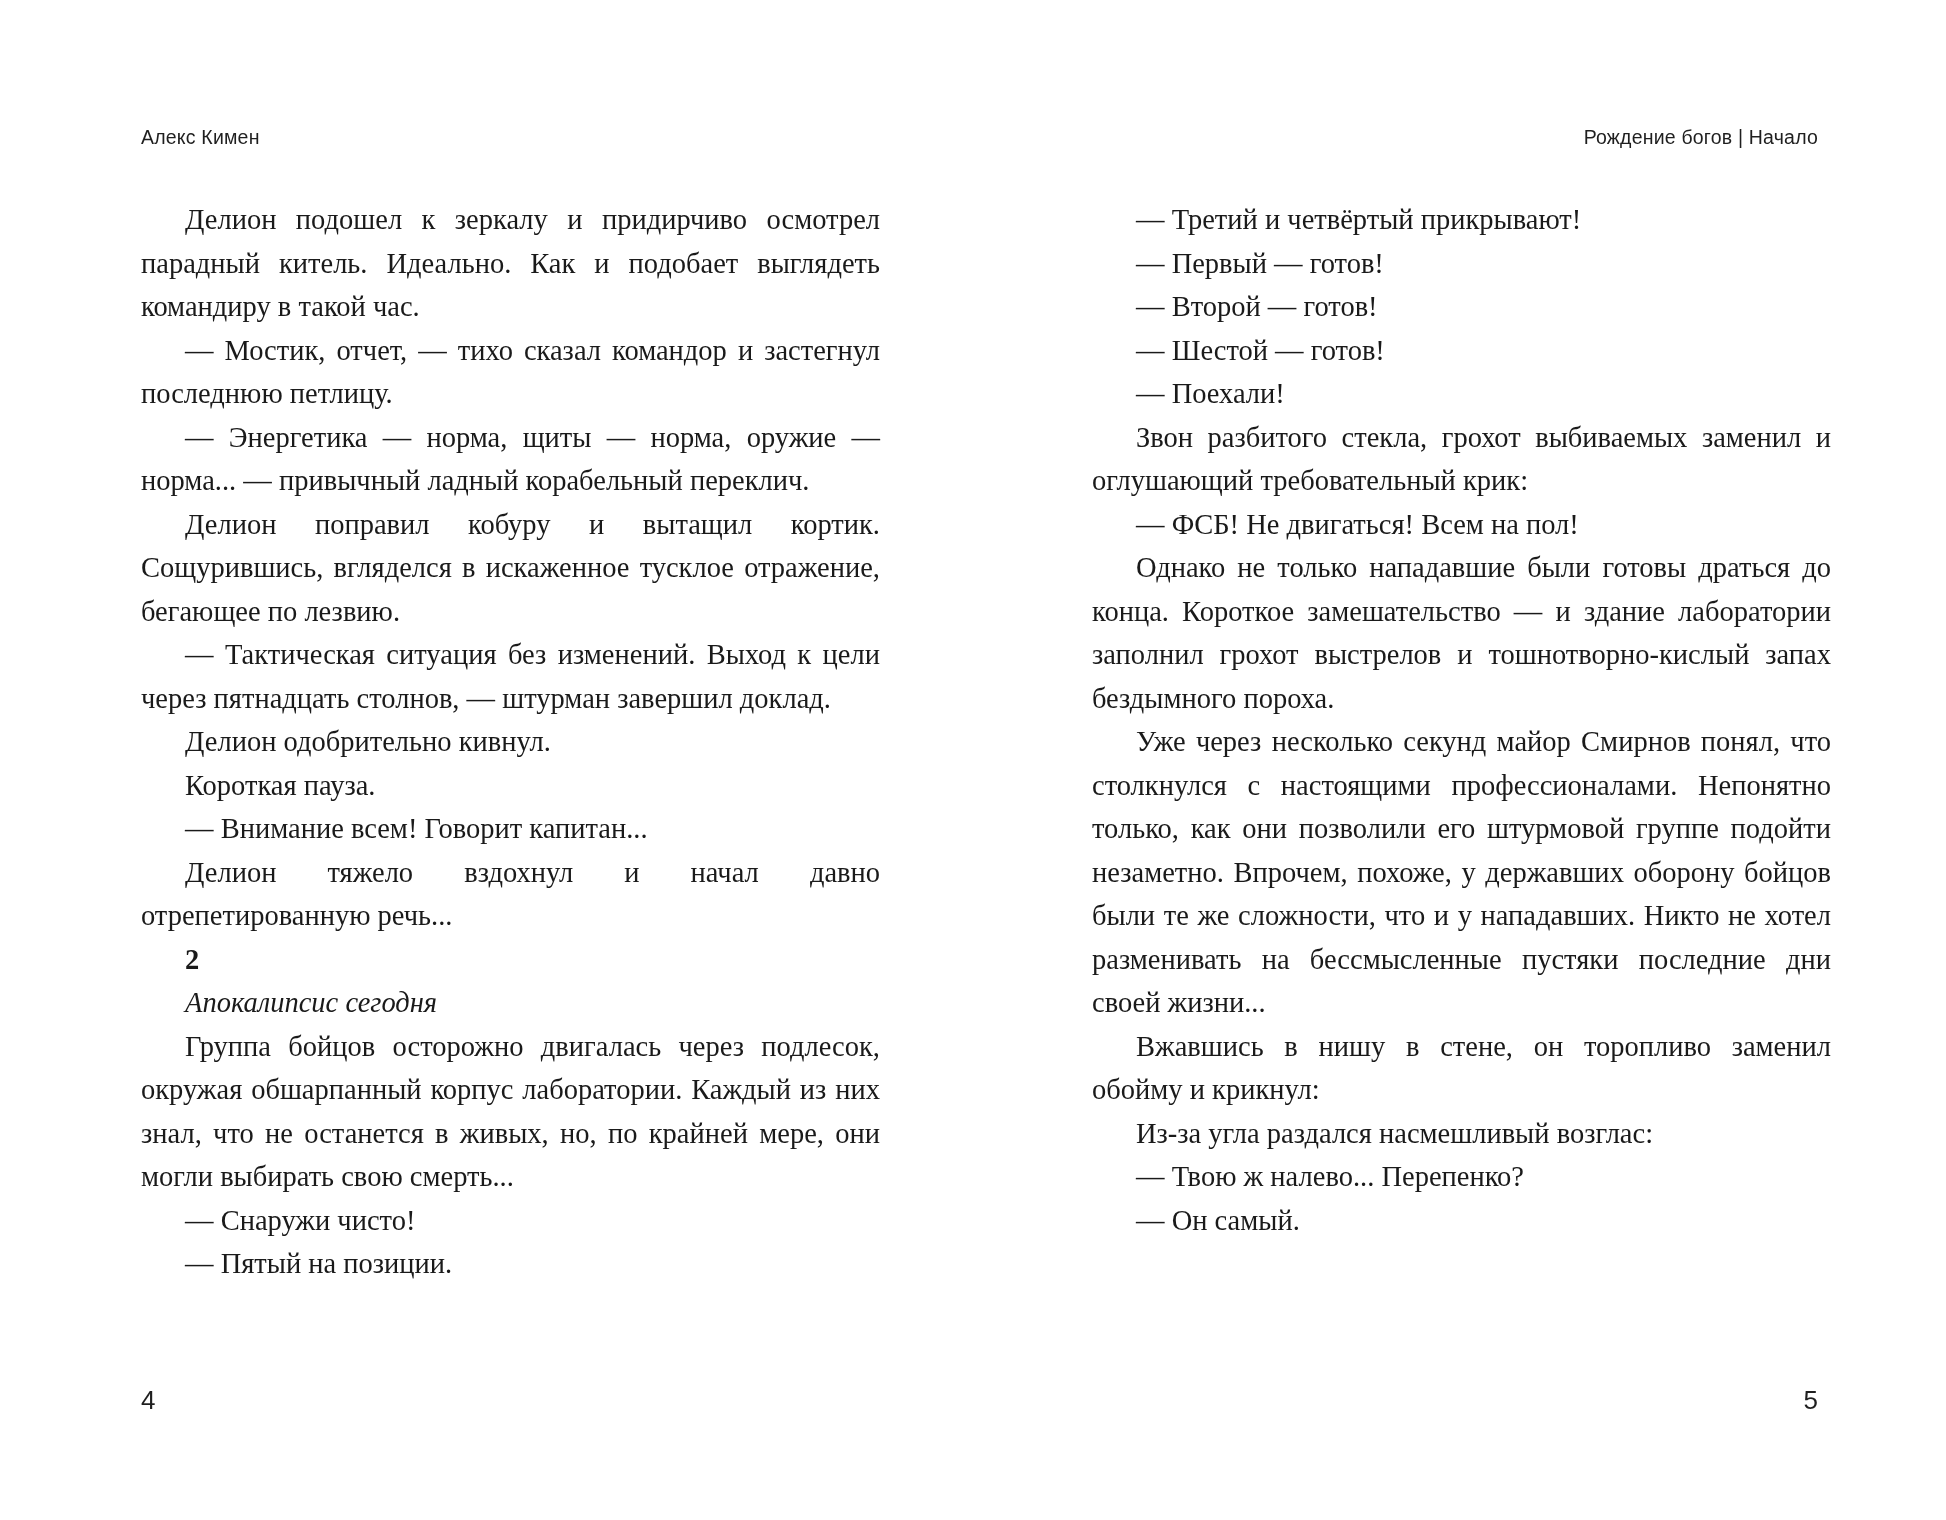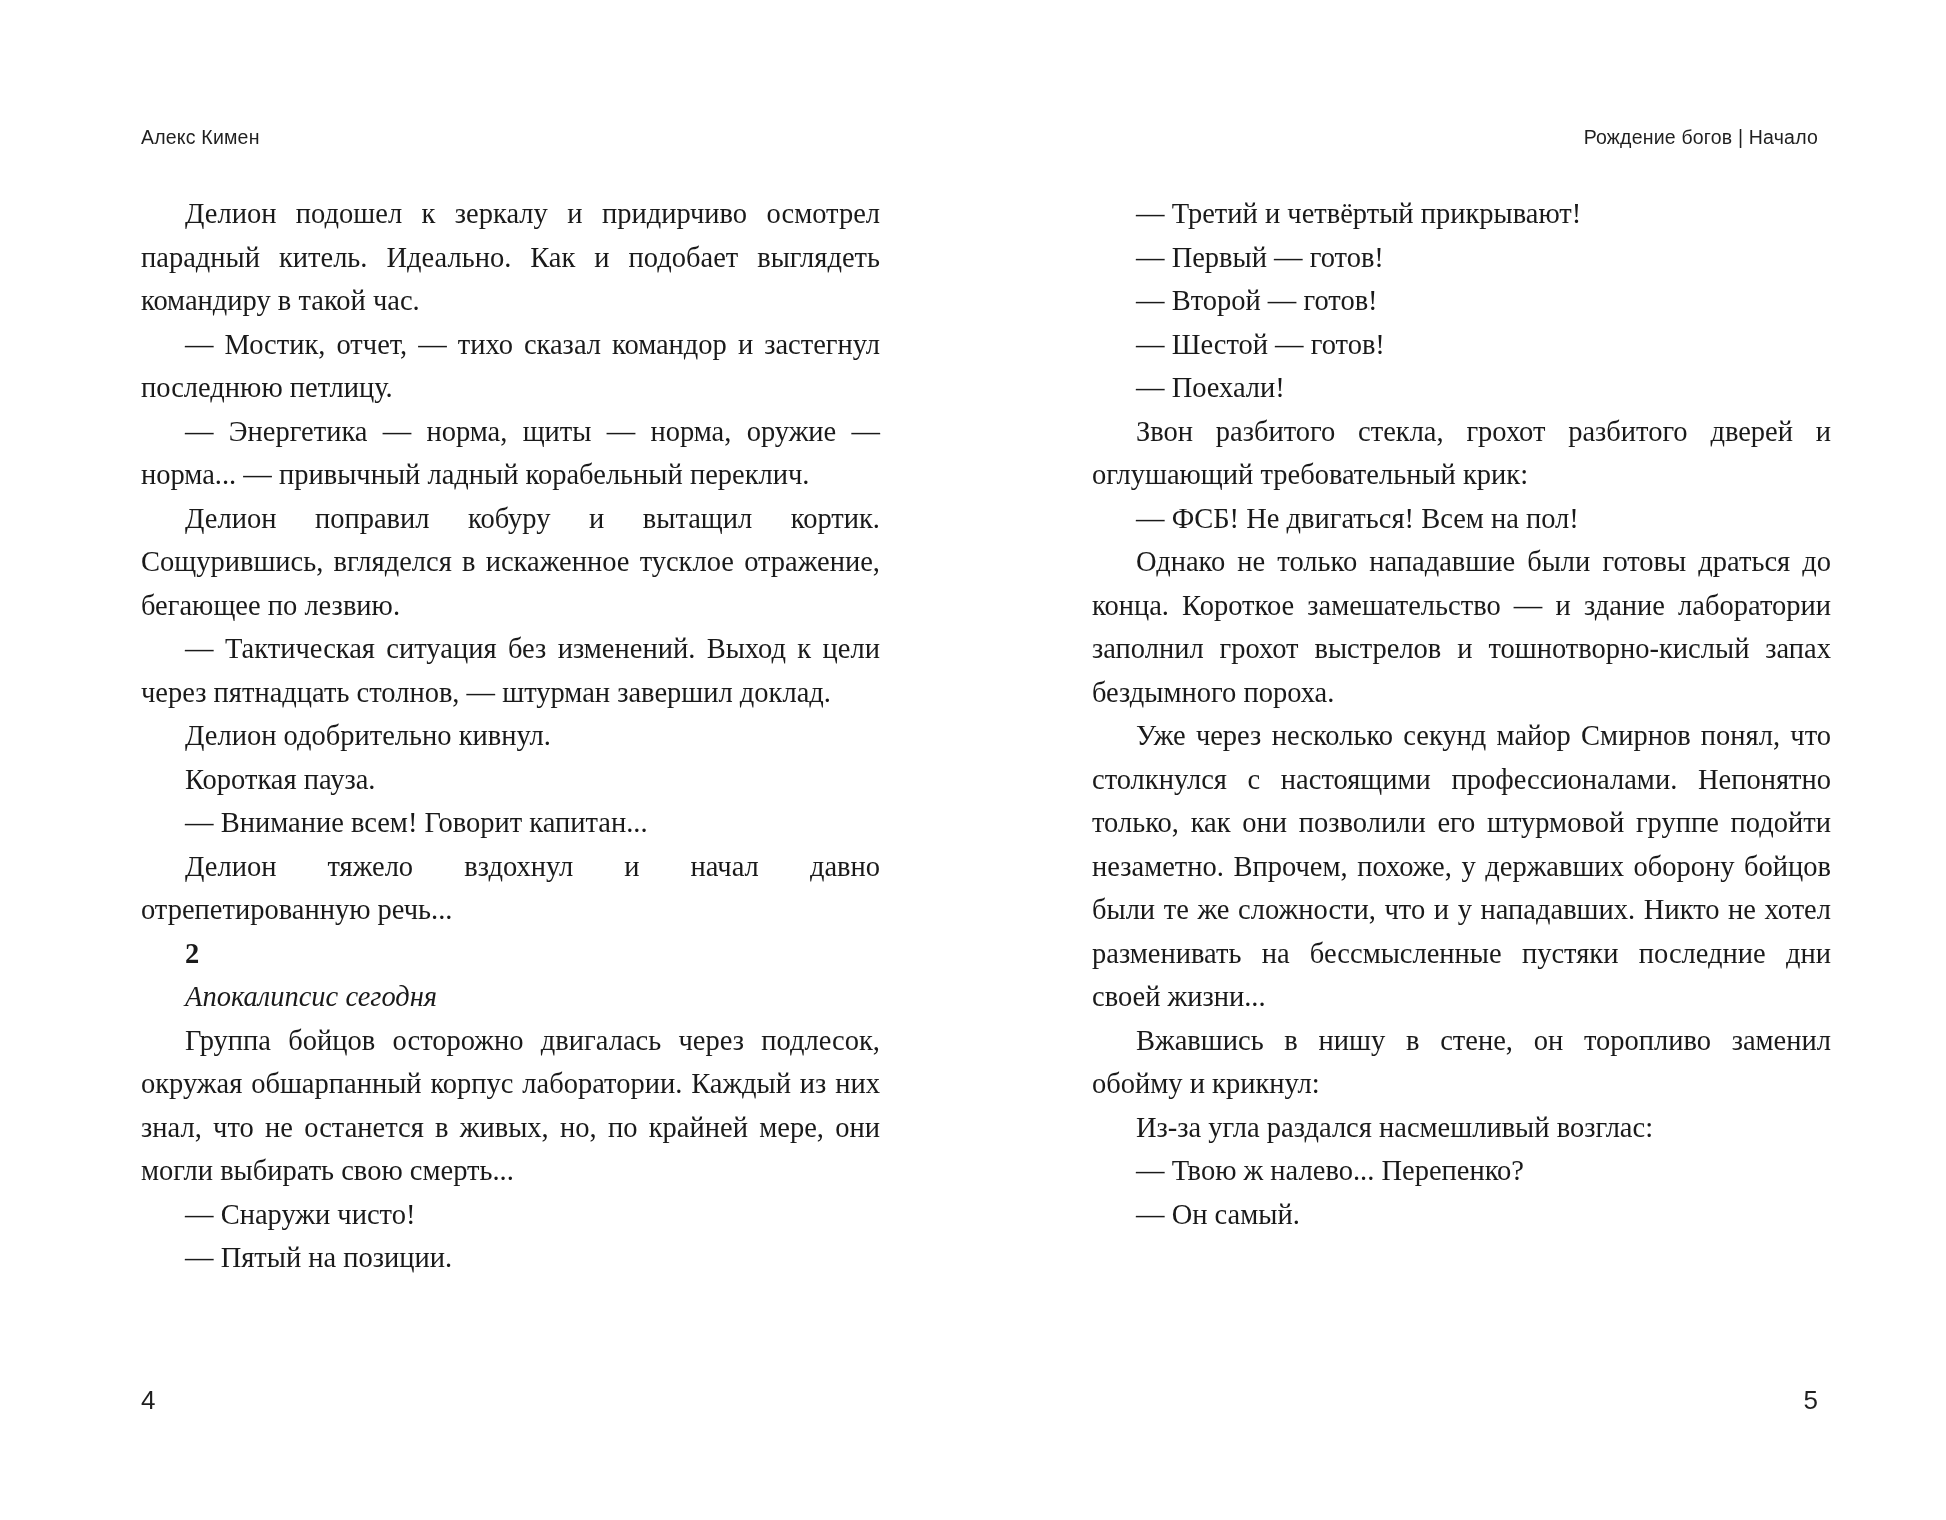--- a/index.html
+++ b/index.html
@@ -53,21 +53,21 @@
   .running-head-left {
     left: 128px;
   }
   .running-head-right {
     right: 128px;
     text-align: right;
   }
 
   .text-block {
     position: absolute;
-    top: 192px;
+    top: 198px;
     width: 739px;
   }
   .page-left .text-block { left: 128px; }
   .page-right .text-block { left: 106px; }
 
   p.para {
     margin: 0;
     font-size: 28.5px;
     line-height: 43.5px;
     text-indent: 44px;
@@ -136,21 +136,21 @@
 
   <div class="page page-right">
     <div class="running-head running-head-right">Рождение богов | Начало</div>
 
     <div class="text-block">
       <p class="para">— Третий и четвёртый прикрывают!</p>
       <p class="para">— Первый — готов!</p>
       <p class="para">— Второй — готов!</p>
       <p class="para">— Шестой — готов!</p>
       <p class="para">— Поехали!</p>
-      <p class="para">Звон разбитого стекла, грохот разбитого дверей и оглушающий требовательный крик:</p>
+      <p class="para">Звон разбитого стекла, грохот выбиваемых заменил и оглушающий требовательный крик:</p>
       <p class="para">— ФСБ! Не двигаться! Всем на пол!</p>
       <p class="para">Однако не только нападавшие были готовы драться до конца. Короткое замешательство — и здание лаборатории заполнил грохот выстрелов и тошнотворно-кислый запах бездымного пороха.</p>
       <p class="para">Уже через несколько секунд майор Смирнов понял, что столкнулся с настоящими профессионалами. Непонятно только, как они позволили его штурмовой группе подойти незаметно. Впрочем, похоже, у державших оборону бойцов были те же сложности, что и у нападавших. Никто не хотел разменивать на бессмысленные пустяки последние дни своей жизни...</p>
       <p class="para">Вжавшись в нишу в стене, он торопливо заменил обойму и крикнул:</p>
       <p class="para">Из-за угла раздался насмешливый возглас:</p>
       <p class="para">— Твою ж налево... Перепенко?</p>
       <p class="para">— Он самый.</p>
     </div>
 
     <div class="folio folio-right">5</div>

